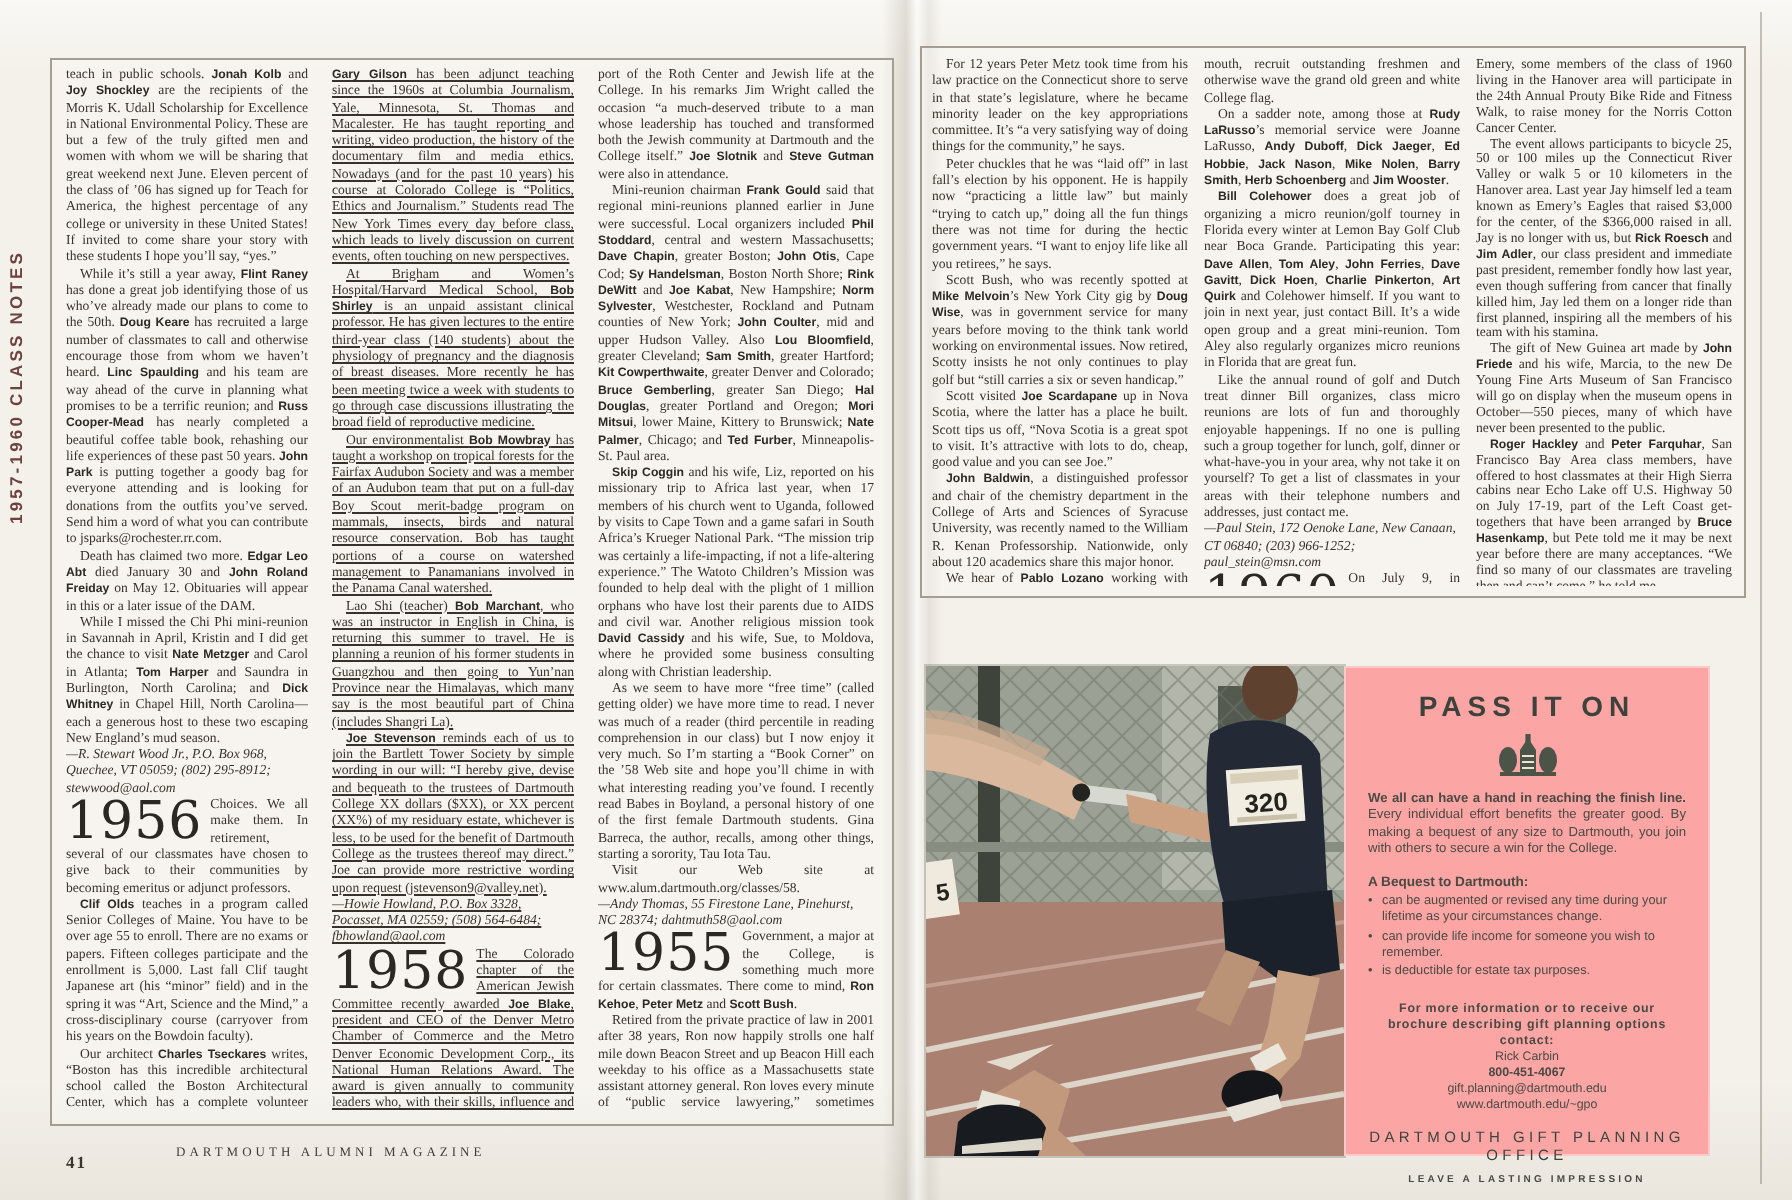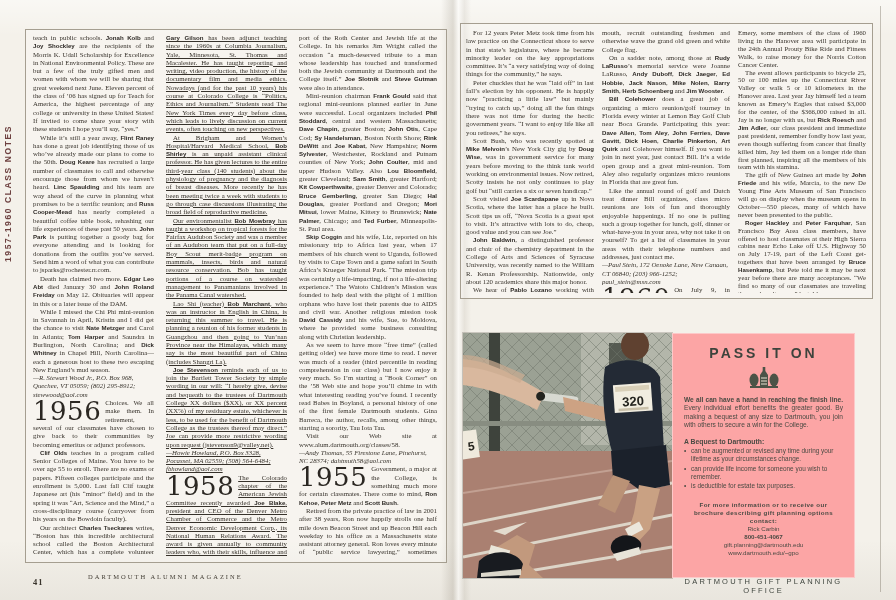--- a/index.html
+++ b/index.html
@@ -85,21 +85,21 @@
   .ad-bullets{margin:1px 0 0;padding:0;list-style:none;}
   .ad-bullets li{
     font:6.4px/8.2px "Liberation Sans", sans-serif;
     padding-left:7px;position:relative;margin-bottom:1.5px;text-align:left;
   }
   .ad-bullets li::before{content:"•";position:absolute;left:0;top:0;}
   .ad-contact{margin-top:10px;text-align:center;}
   .ad-contact-intro{font:bold 6.2px/8px "Liberation Sans", sans-serif;letter-spacing:.4px;margin:0;}
   .ad-line{font:6.2px/8px "Liberation Sans", sans-serif;margin:0;}
   .ad-line.bold{font-weight:bold;}
-  .ad-office{font:7.5px "Liberation Sans", sans-serif;letter-spacing:2.2px;color:#3d433c;margin:20px 0 1px;text-align:center;}
+  .ad-office{font:7.5px "Liberation Sans", sans-serif;letter-spacing:2.2px;color:#3d433c;margin:7px 0 1px;text-align:center;}
   .ad-tagline{font:bold 5px "Liberation Sans", sans-serif;letter-spacing:1.6px;text-align:center;color:#4a4a43;}
 </style>
 </head>
 <body>
 
 <div class="paper-vignette"></div>
 <div class="fold"></div>
 <div class="page-edge-right"></div>
 
 <div class="tab">

